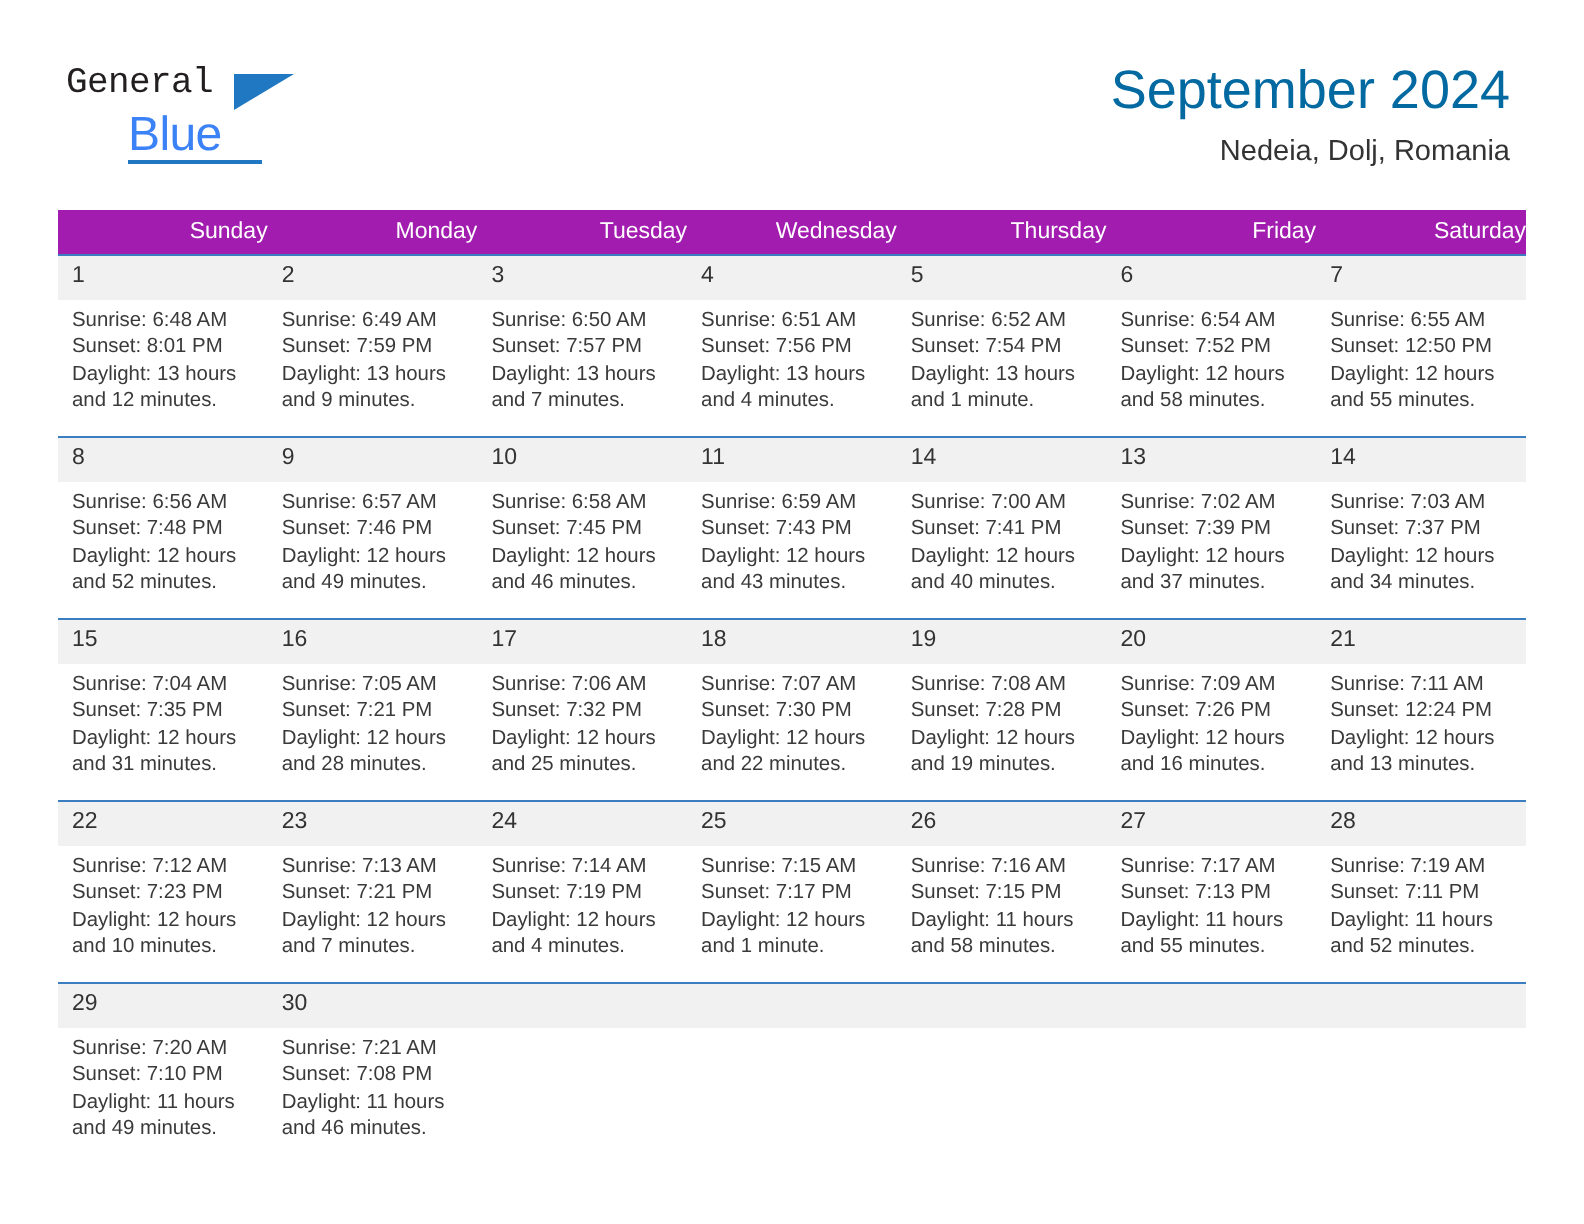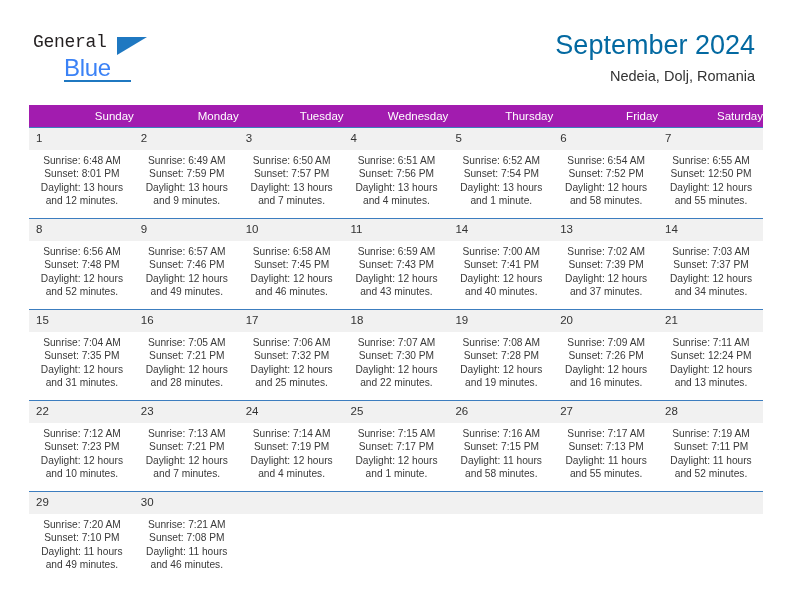--- a/index.html
+++ b/index.html
@@ -140,21 +140,20 @@
   .daynum.empty {
     background: #f1f1f1;
     color: transparent;
   }
 
   .dayinfo {
     padding: 4px 6px 0 7px;
     font-size: 10.2px;
     line-height: 13.4px;
     color: #3a3a3a;
-    text-align: center;
   }
   .dayinfo div {
     white-space: nowrap;
   }
 </style>
 </head>
 <body>
 
 <div class="page">
 

